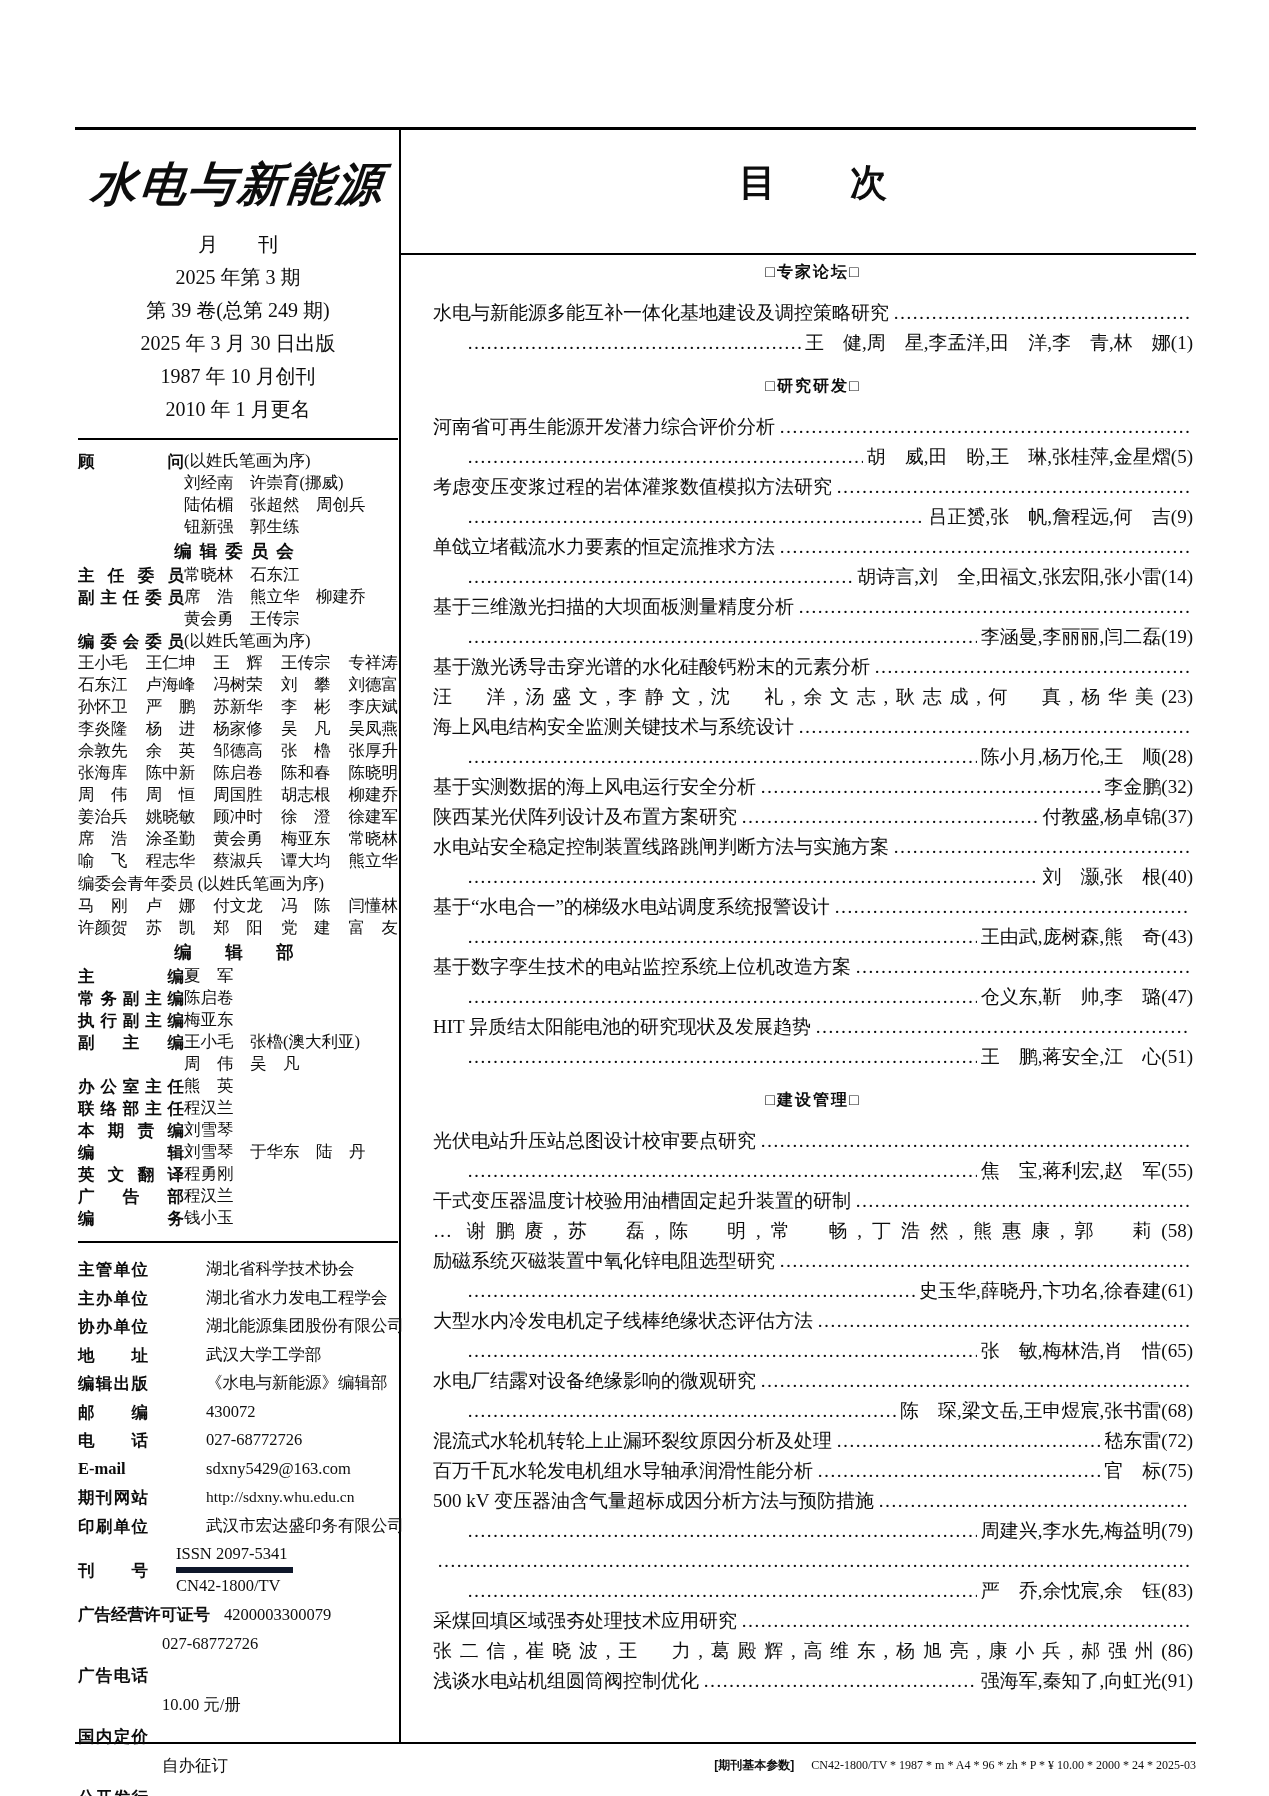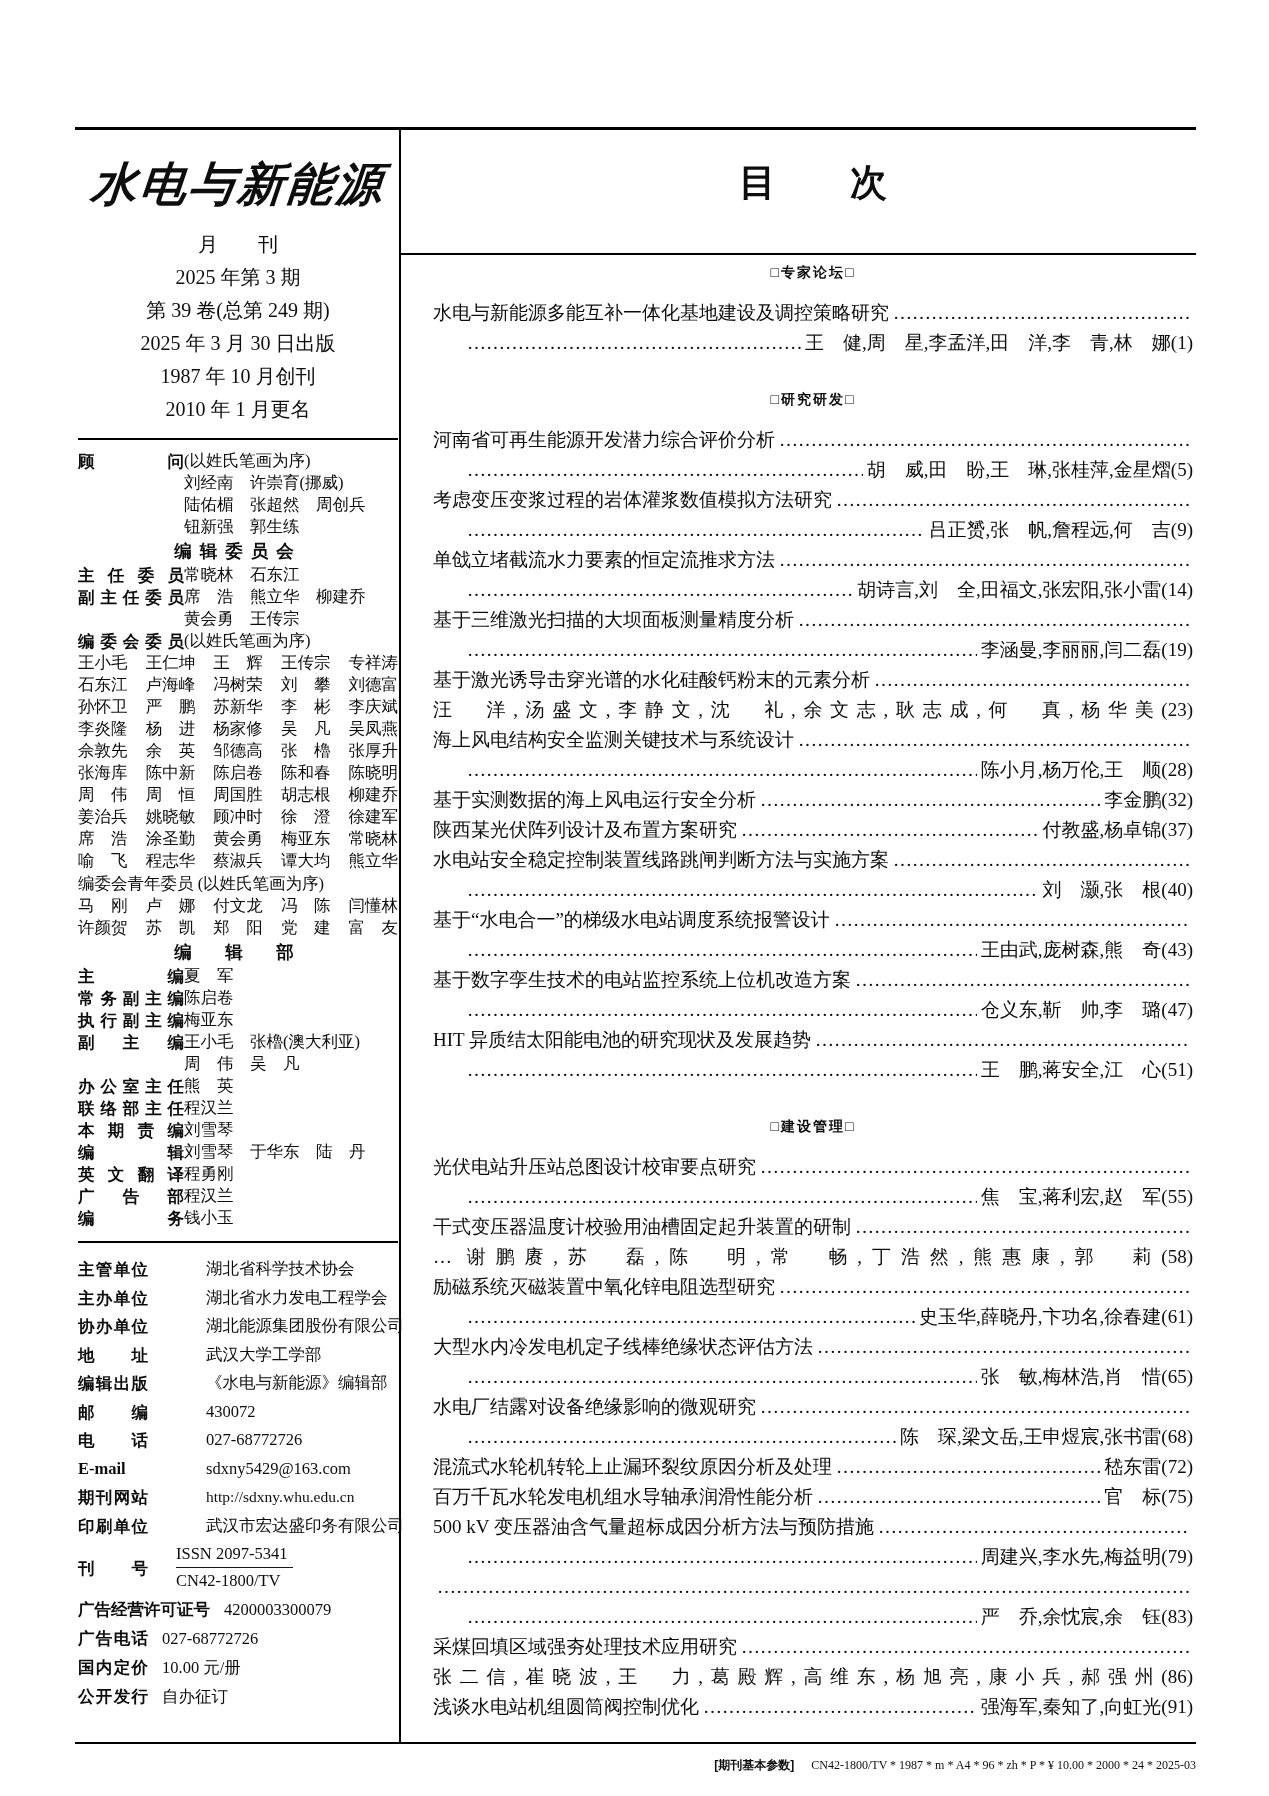--- a/index.html
+++ b/index.html
@@ -32,33 +32,33 @@
   .youth-row .yl{font-family:"Liberation Sans","DejaVu Sans",sans-serif;font-weight:normal;}
 
   .prow{display:flex;font-size:16.5px;line-height:28.5px;white-space:nowrap;align-items:center;gap:44px;}
   .sl2{flex:0 0 70px;margin-right:14px;font-family:"Liberation Sans","DejaVu Sans",sans-serif;
        font-weight:bold;text-align:justify;text-align-last:justify;}
   .sl2.latin{font-family:"Liberation Serif",serif;text-align-last:left;}
   .pval{flex:1;}
   .pval.small{font-size:15.5px;}
   .kanhao{display:flex;align-items:center;font-size:16.5px;line-height:24px;margin:2px 0;}
   .kh-stack{display:inline-block;}
-  .kh-issn{border-bottom:1px solid #0f172a;padding:0 6px 1px 0;}
+  .kh-issn{border-bottom:6px solid #0f172a;padding:0 6px 1px 0;}
   .kh-cn{padding-top:1px;}
   .brow{display:flex;font-size:16.5px;line-height:29px;white-space:nowrap;}
   .bl{font-family:"Liberation Sans","DejaVu Sans",sans-serif;font-weight:bold;margin-right:14px;}
-  .bl.w4{min-width:70px;text-align:justify;text-align-last:justify;}
+  .bl.w4{min-width:70px;text-align:justify;text-align-last:justify;margin-top:32px;}
 
   
   .toc{position:absolute;left:433px;top:148px;width:760px;}
   .toc-title{text-align:center;font-weight:bold;font-size:37px;line-height:70px;
              font-family:"Liberation Serif",serif;white-space:pre;}
   .toc-body{margin-top:40px;}
   .sec-head{text-align:center;font-family:"Liberation Sans","DejaVu Sans",sans-serif;
-            font-weight:bold;font-size:14px;line-height:28px;margin:27px 0 12px 0;letter-spacing:2px;}
+            font-weight:bold;font-size:16px;line-height:28px;margin:14px 0 12px 0;letter-spacing:2px;}
   .tline{font-size:19px;line-height:30px;display:flex;overflow:hidden;}
   .tline .txt{white-space:pre;}
   .tline .leader{flex:1 1 auto;overflow:hidden;white-space:nowrap;margin:0 4px;}
   .tline.lr{padding-left:30px;}
   .tline.full{display:block;text-align:justify;text-align-last:justify;white-space:normal;}
 
   .footer{position:absolute;left:75px;top:1750px;width:1121px;text-align:right;
           font-size:12px;line-height:30px;white-space:nowrap;}
   .footer .f-label{font-family:"Liberation Sans","DejaVu Sans",sans-serif;font-weight:bold;margin-right:14px;}
 </style>

